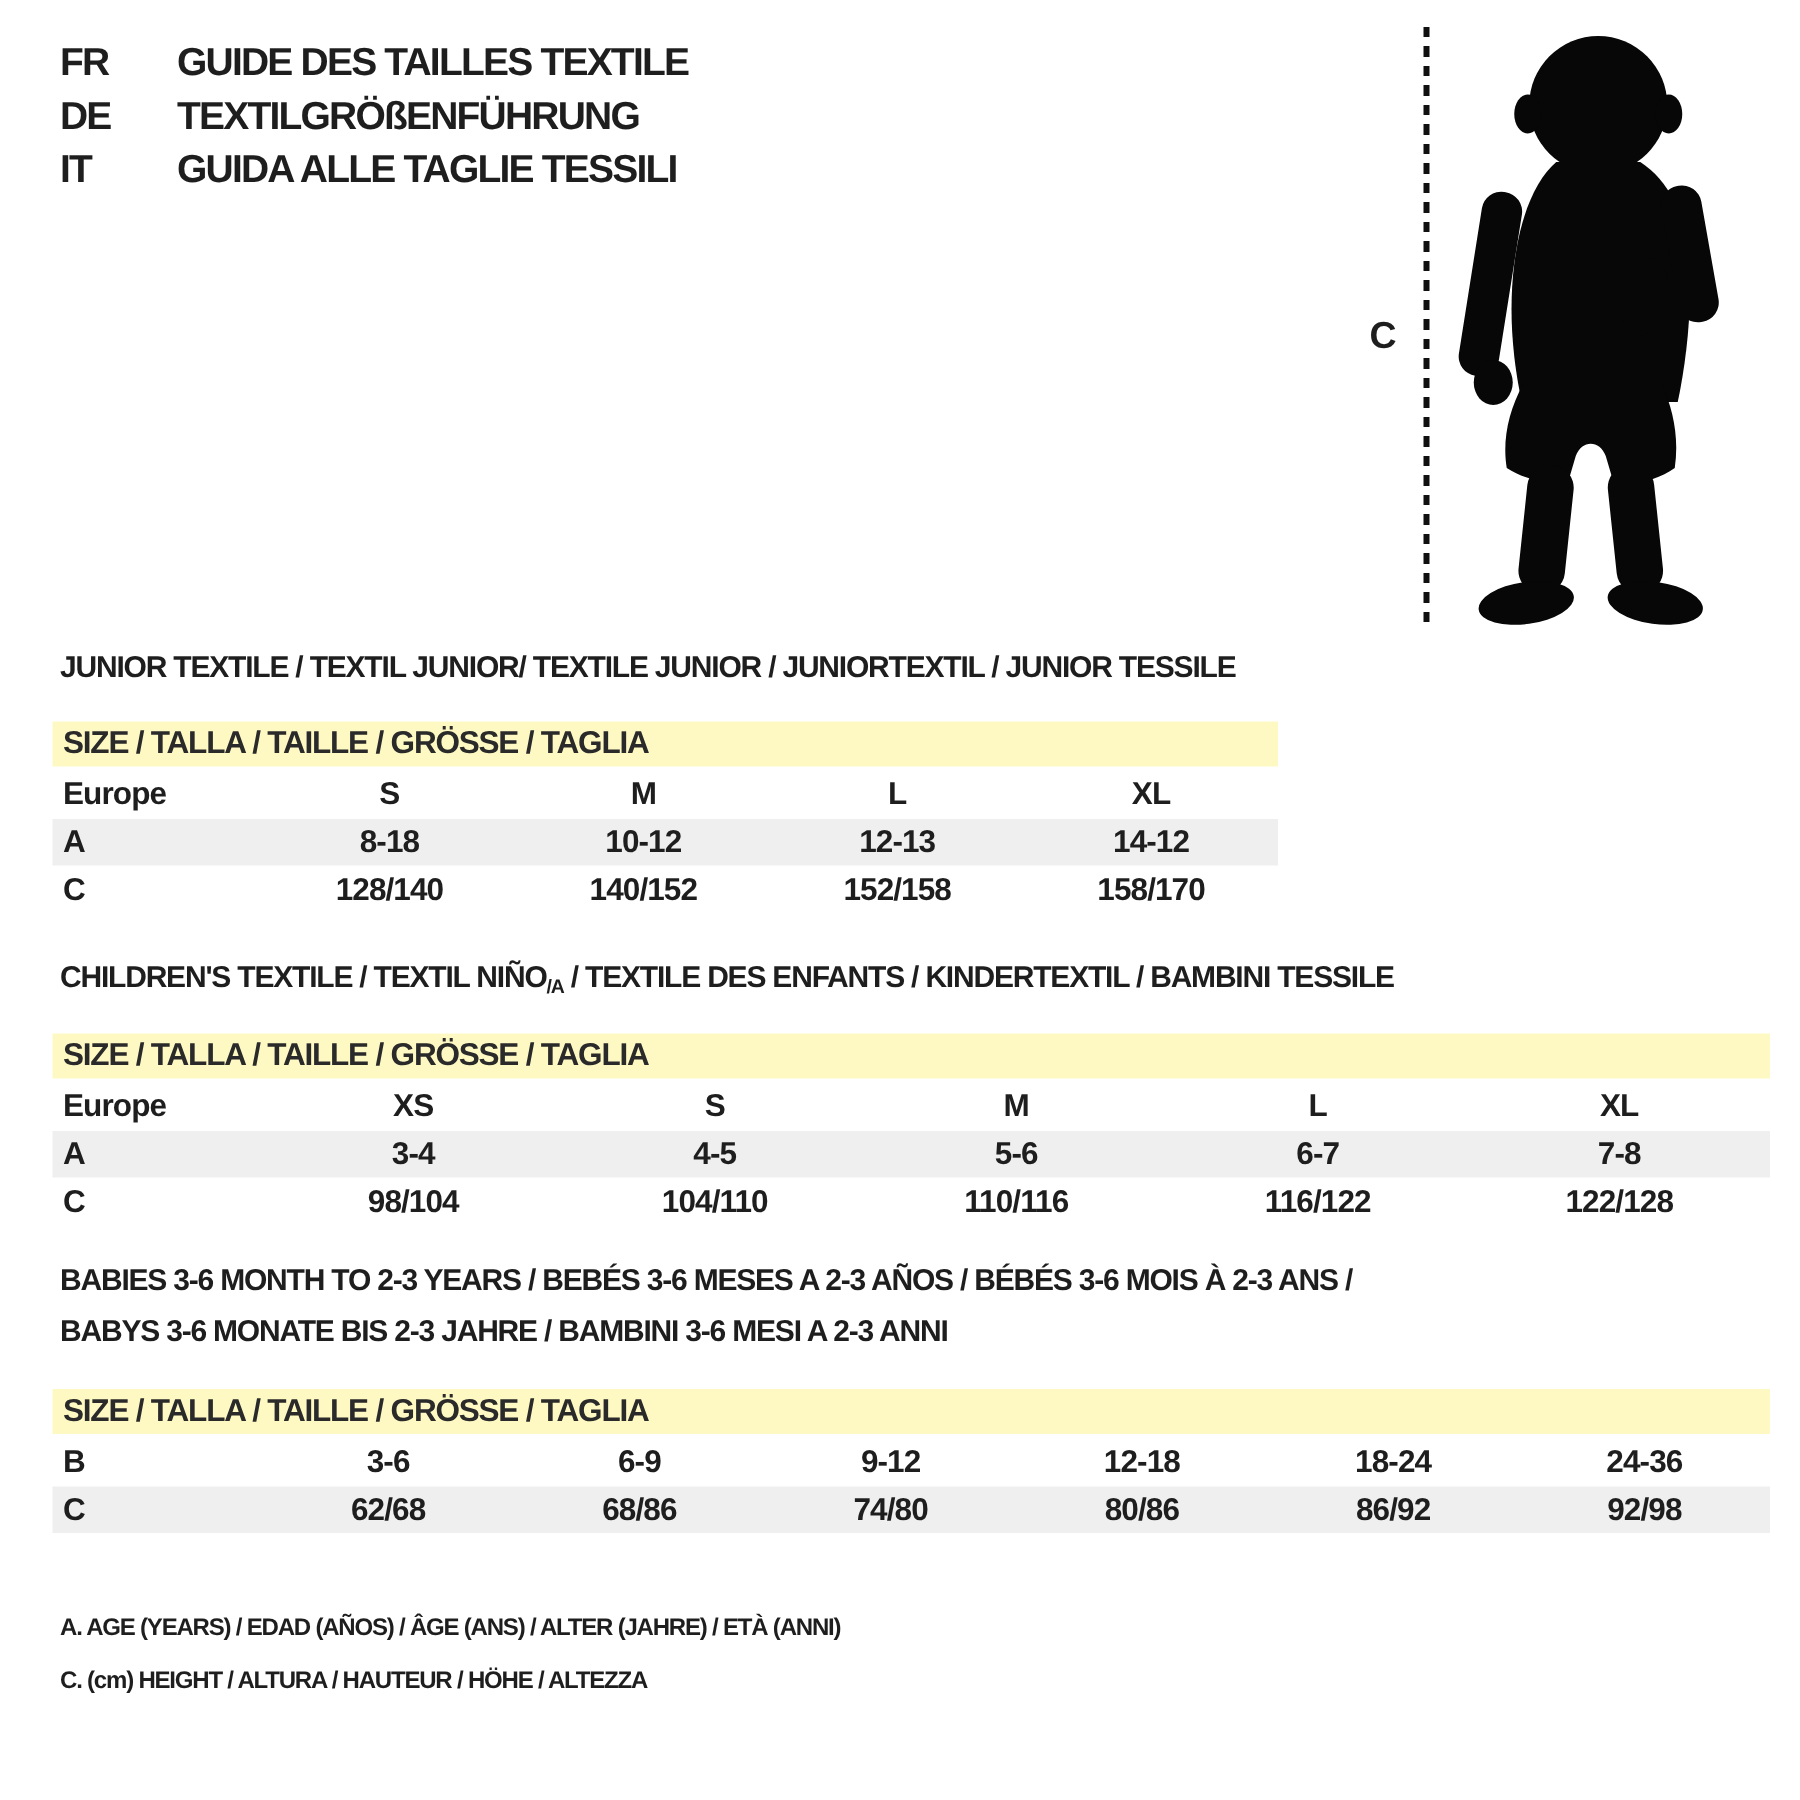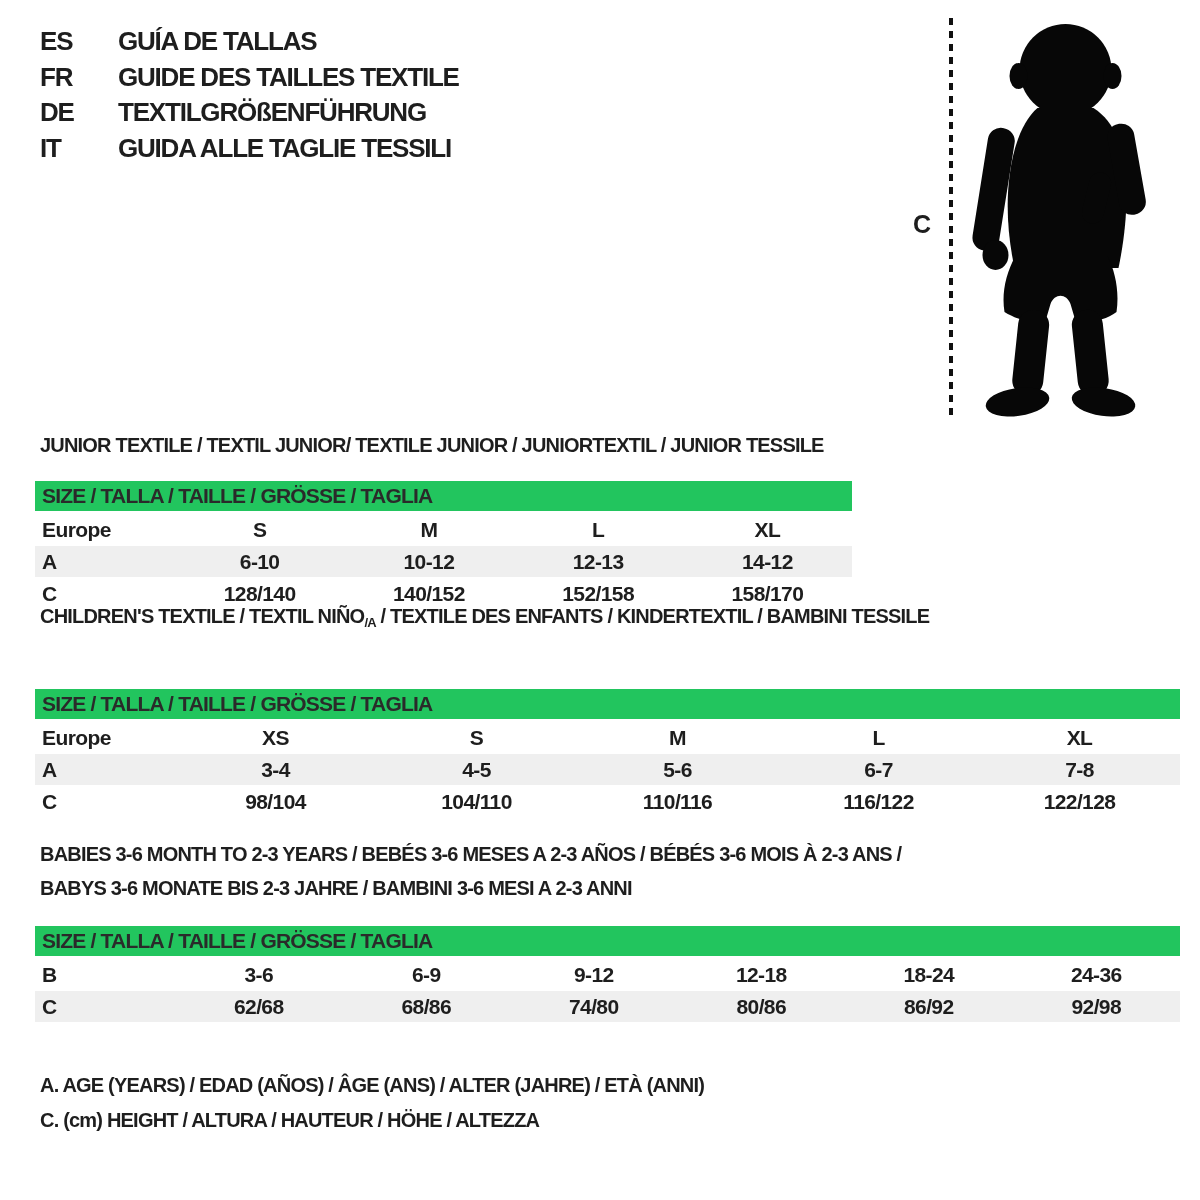--- a/index.html
+++ b/index.html
@@ -28,40 +28,36 @@
   .silhouette { position:absolute; left:58px; top:2px; }
 
   
   .section-title { position:absolute; left:40px; font-size:20px; letter-spacing:-0.8px; white-space:nowrap; }
   .title-sub { font-size:13px; vertical-align:-4px; }
 
   .size-table { position:absolute; left:35px; }
   .size-table.narrow { width:817px; }
   .size-table.wide { width:1145px; }
   .size-bar {
-    height:30px; line-height:30px; background:#22c55e; color:#2a2a2a;
+    height:30px; line-height:30px; background:#fef9c3; color:#2a2a2a;
     font-size:21px; letter-spacing:-0.8px; padding-left:7px; margin-bottom:3px;
   }
   .t-row { display:flex; height:31px; align-items:center; font-size:21px; letter-spacing:-0.6px; margin-bottom:1px; }
   .t-row.shaded { background:#efefef; }
   .t-row .cell { flex:1; text-align:center; }
   .t-row .label-col { flex:0 0 140px; text-align:left; padding-left:7px; }
 
   
   .footnotes { position:absolute; left:40px; top:1068px; }
-  .footnote { height:35px; line-height:35px; font-size:20px; letter-spacing:-0.8px; white-space:nowrap; }
+  .footnote { height:35px; line-height:35px; font-size:16px; letter-spacing:-0.8px; white-space:nowrap; }
 </style>
 </head>
 <body>
 
 <div class="languages">
-  <div class="lang-row">
-    <span class="lang-code">ES</span>
-    <span class="lang-title">GUÍA DE TALLAS</span>
-  </div>
   <div class="lang-row">
     <span class="lang-code">FR</span>
     <span class="lang-title">GUIDE DES TAILLES TEXTILE</span>
   </div>
   <div class="lang-row">
     <span class="lang-code">DE</span>
     <span class="lang-title">TEXTILGRÖßENFÜHRUNG</span>
   </div>
   <div class="lang-row">
     <span class="lang-code">IT</span>
@@ -103,35 +99,35 @@
   <div class="size-bar">SIZE / TALLA / TAILLE / GRÖSSE / TAGLIA</div>
   <div class="t-row">
       <div class="cell label-col">Europe</div>
       <div class="cell">S</div>
       <div class="cell">M</div>
       <div class="cell">L</div>
       <div class="cell">XL</div>
     </div>
   <div class="t-row shaded">
       <div class="cell label-col">A</div>
-      <div class="cell">6-10</div>
+      <div class="cell">8-18</div>
       <div class="cell">10-12</div>
       <div class="cell">12-13</div>
       <div class="cell">14-12</div>
     </div>
   <div class="t-row">
       <div class="cell label-col">C</div>
       <div class="cell">128/140</div>
       <div class="cell">140/152</div>
       <div class="cell">152/158</div>
       <div class="cell">158/170</div>
     </div>
 </div>
 
-<div class="section-title" style="top:605px;">
+<div class="section-title" style="top:641px;">
   <span>CHILDREN'S TEXTILE / TEXTIL NIÑO</span><span class="title-sub">/A</span><span> / TEXTILE DES ENFANTS / KINDERTEXTIL / BAMBINI TESSILE</span>
 </div>
 <div class="size-table wide" style="top:689px;">
   <div class="size-bar">SIZE / TALLA / TAILLE / GRÖSSE / TAGLIA</div>
   <div class="t-row">
       <div class="cell label-col">Europe</div>
       <div class="cell">XS</div>
       <div class="cell">S</div>
       <div class="cell">M</div>
       <div class="cell">L</div>

